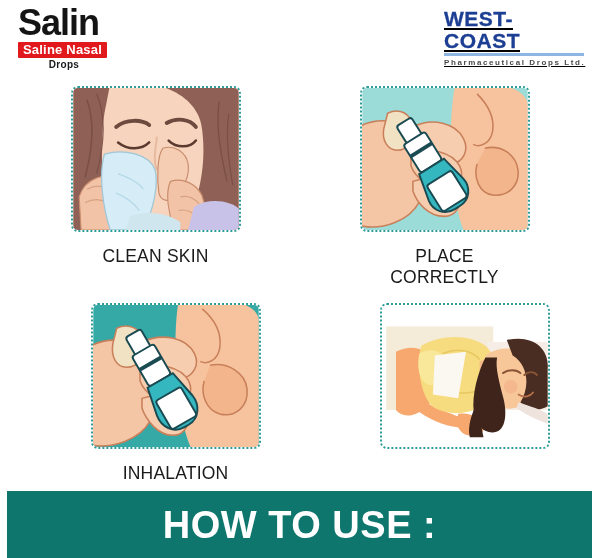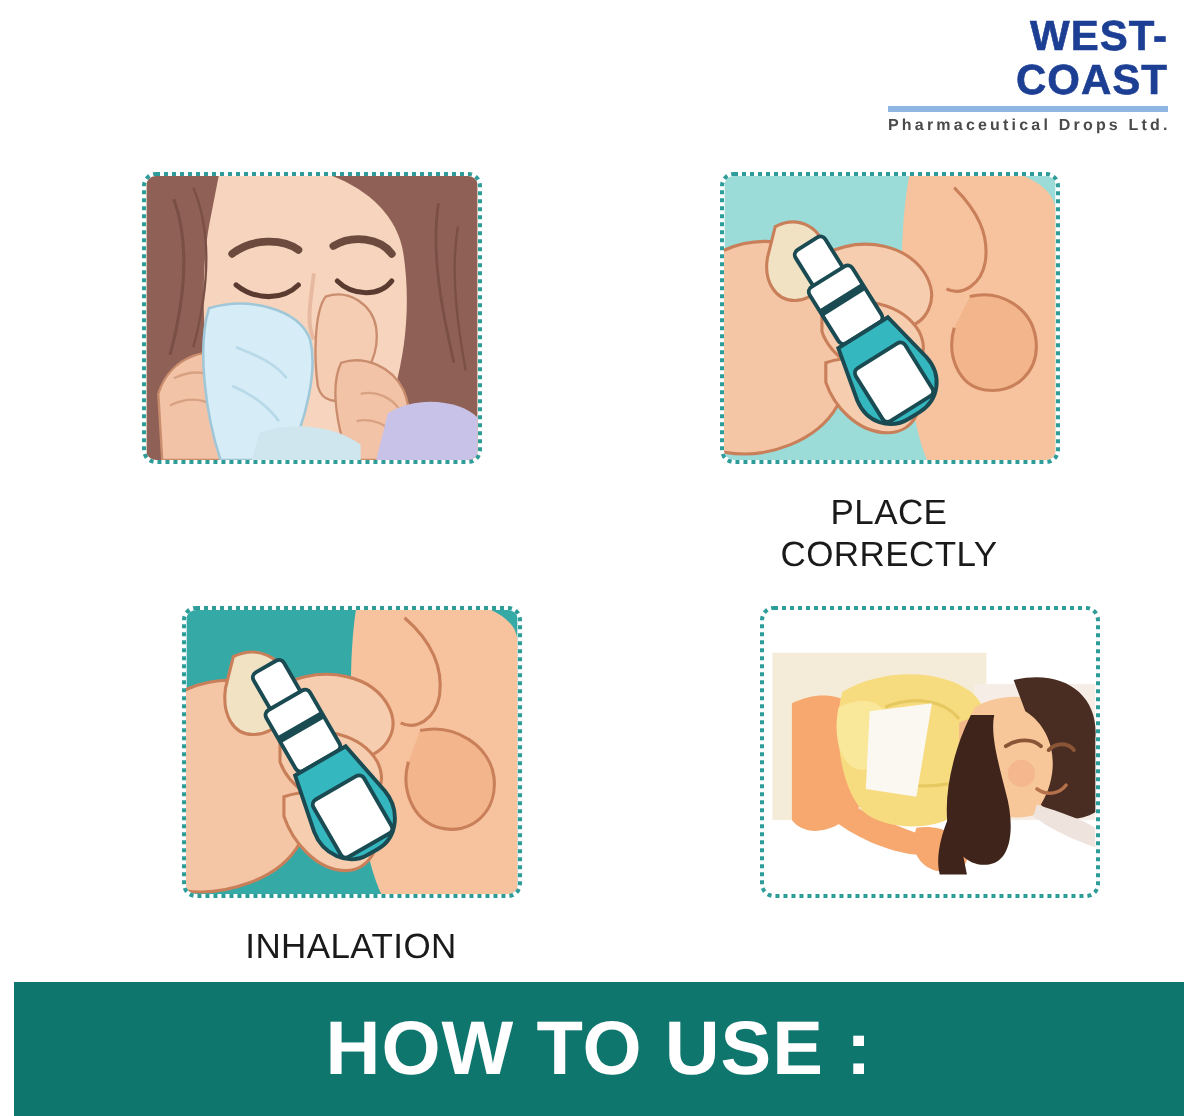--- a/index.html
+++ b/index.html
@@ -53,22 +53,23 @@
     width: 92px;
     font-size: 10px;
     font-weight: bold;
     color: #1a1a1a;
     letter-spacing: 0.3px;
   }
 
   .logo-west {
     position: absolute;
     right: 16px; top: 8px;
-    text-align: right;
+    text-align: left;
     width: 140px;
+    text-decoration: underline;
   }
   .logo-west .wc-name {
     font-family: "Liberation Sans", sans-serif;
     font-size: 21px;
     font-weight: bold;
     color: #1c3f94;
     letter-spacing: 0.5px;
     line-height: 22px;
     -webkit-text-stroke: 0.3px #1c3f94;
   }
@@ -142,20 +143,25 @@
     font-size: 38px;
     font-weight: bold;
     letter-spacing: 0.5px;
   }
 </style>
 </head>
 <body>
 
 <div class="header">
 
+  <div class="logo-salin">
+    <div class="word">Salin</div>
+    <div class="banner">Saline Nasal</div>
+    <div class="sub">Drops</div>
+  </div>
 
   <div class="logo-west">
     <div class="wc-name">WEST-COAST</div>
     <div class="wc-rule"></div>
     <div class="wc-sub">Pharmaceutical Drops Ltd.</div>
   </div>
 
 </div>
 
 <div class="steps">
@@ -194,20 +200,21 @@
 
           <path d="M92 62 C104 58 116 66 118 78 C120 92 112 104 104 112 C98 118 90 116 88 108 C86 94 86 70 92 62 Z" fill="#f5cdb2" stroke="#c98d6e" stroke-width="1.2"></path>
           <path d="M100 96 C112 92 126 98 132 110 C138 124 134 142 128 146 L104 146 C98 130 94 108 100 96 Z" fill="#f2c3a6" stroke="#c98d6e" stroke-width="1.2"></path>
           <path d="M110 112 C118 110 126 114 130 120" stroke="#d8a183" stroke-width="1.2" fill="none"></path>
           <path d="M108 126 C116 124 124 128 128 134" stroke="#d8a183" stroke-width="1.2" fill="none"></path>
 
           <path d="M124 122 C140 112 162 116 170 124 L170 146 L118 146 Z" fill="#c9c2e8"></path>
           <path d="M58 132 C74 126 96 128 110 138 L110 146 L54 146 Z" fill="#cfe6ef"></path>
         </svg>
       </div>
+      <div class="step-label">CLEAN SKIN</div>
     </div>
 
     <div class="step">
       <div class="step-frame">
         <svg viewBox="0 0 170 146">
           <rect x="0" y="0" width="170" height="146" fill="#9bdbd8"></rect>
 
           <path d="M96 -6 C128 -10 170 -2 170 18 L170 146 L104 146 C92 118 86 40 96 -6 Z" fill="#f6c39e"></path>
           <path d="M118 6 C130 18 136 30 134 44 C132 56 122 62 114 58" stroke="#c9805a" stroke-width="1.6" fill="none"></path>
           <path d="M126 62 C142 58 158 68 160 84 C162 100 150 112 134 110 C120 108 114 92 118 78" fill="#f3b68c" stroke="#c9805a" stroke-width="1.6"></path>

